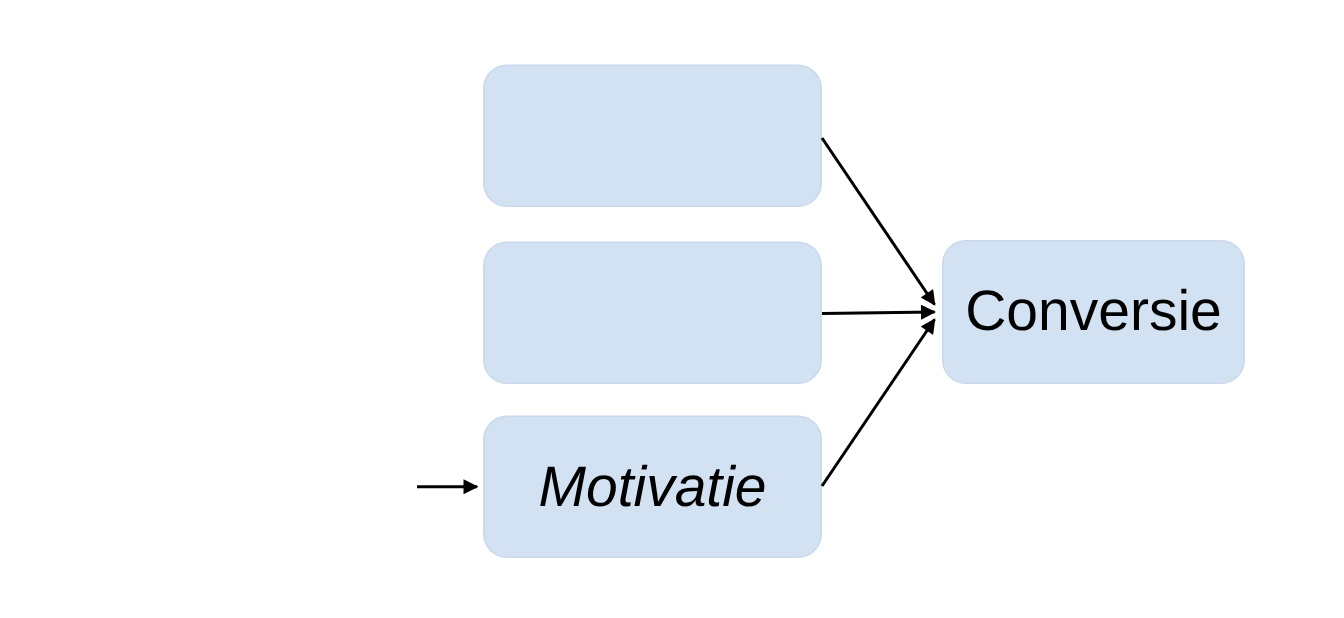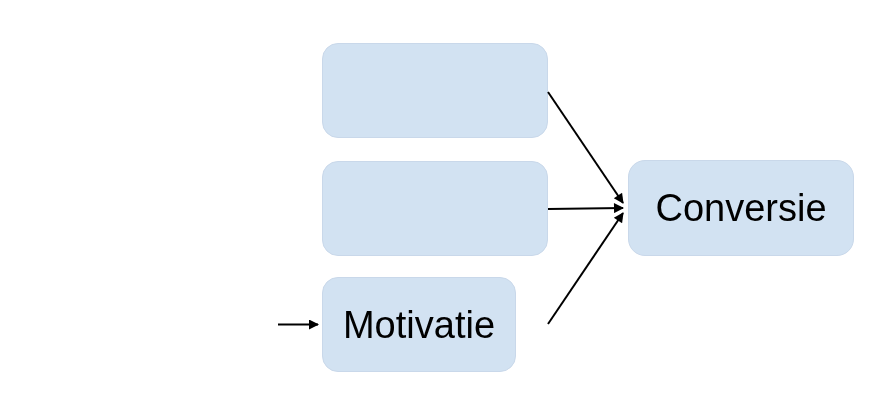--- a/index.html
+++ b/index.html
@@ -45,22 +45,22 @@
     fill: none;
   }
   .arrowhead-path {
     fill: var(--arrow-color, #000000);
     stroke: none;
   }
   
   .node-predictor-top    { left: 322px; top: 43px;  width: 226px; height: 95px; }
   .node-predictor-middle { left: 322px; top: 161px; width: 226px; height: 95px; }
   .node-plezier          { left: 51px;  top: 277px; width: 226px; height: 95px; }
-  .node-motivatie        { left: 322px; top: 277px; width: 194px; height: 95px; }
-  .node-conversie        { left: 628px; top: 160px; width: 226px; height: 96px; border-radius: 17px; }
+  .node-motivatie        { left: 322px; top: 277px; width: 226px; height: 95px; font-style: italic; }
+  .node-conversie        { left: 628px; top: 160px; width: 202px; height: 96px; }
 </style>
 </head>
 <body>
 
 <div class="canvas">
 
   <div class="node node-predictor-top">
     <span class="node-label"></span>
   </div>
 

